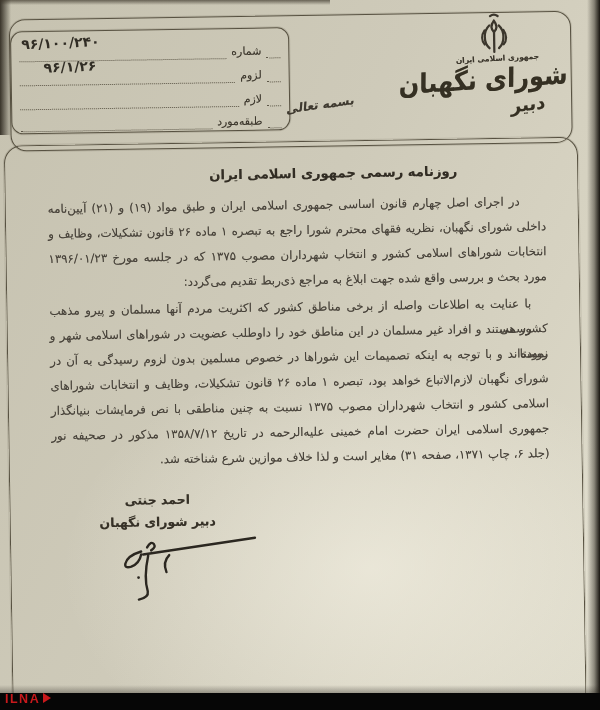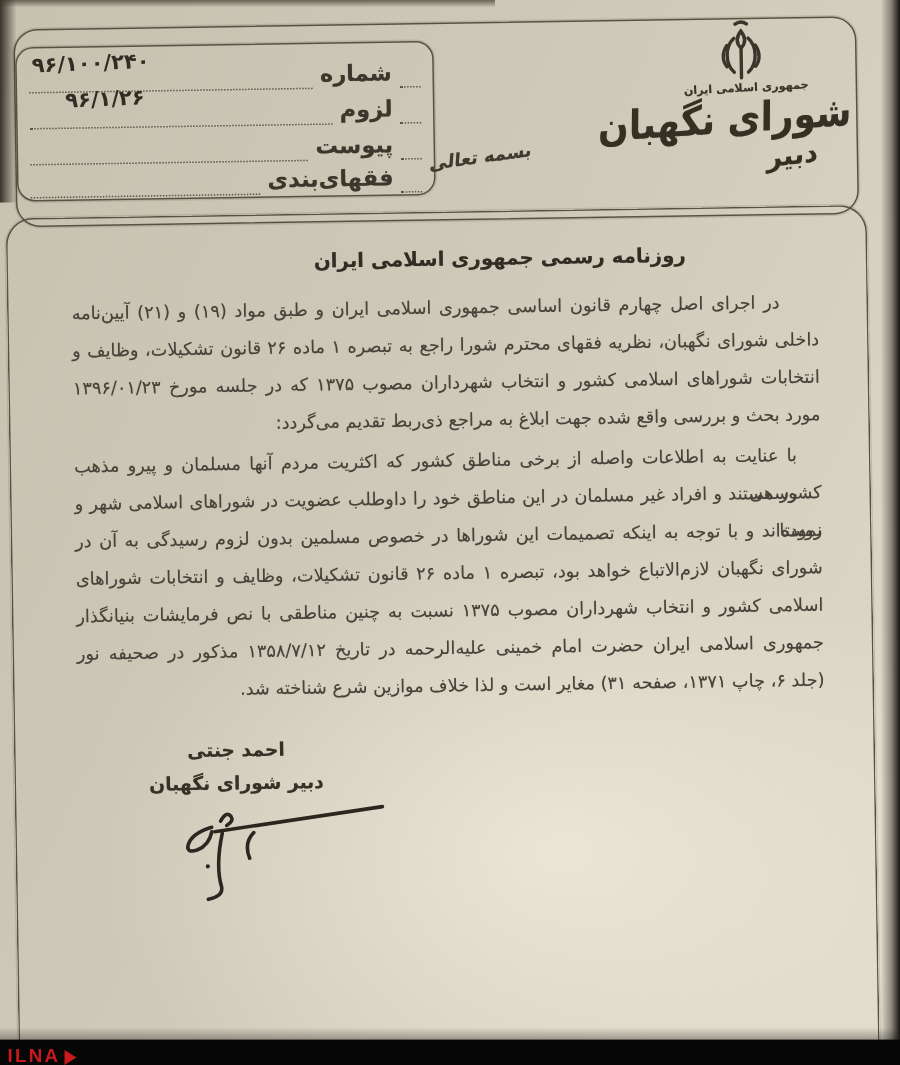--- a/index.html
+++ b/index.html
@@ -13,21 +13,21 @@
   .tilt{position:absolute;left:0;top:0;width:600px;height:710px;transform:rotate(-0.9deg);transform-origin:300px 350px;}
   .fa{direction:rtl;text-shadow:0 0 .5px rgba(70,64,52,.45);color:#47423a;}
   .box{position:absolute;border:1.6px solid #575141;box-shadow:0 0 0 1px rgba(90,84,68,.18);}
 
   .header-box{left:14px;top:15px;width:560px;height:130px;border-radius:16px;}
   .fields-box{left:15px;top:27px;width:277px;height:101px;border-radius:12px;}
   .body-box{left:7px;top:141px;width:572px;height:600px;border-radius:18px 18px 0 0;border-bottom:none;}
 
   .field-row{position:absolute;left:8px;right:8px;height:20px;display:flex;direction:rtl;align-items:flex-end;}
   .field-row .dots-r{width:14px;border-bottom:1.4px dotted #5d5748;height:70%;}
-  .field-row .label{font-size:15px;font-weight:bold;color:#3c372d;padding:0 5px 1px 5px;white-space:nowrap;}
+  .field-row .label{font-size:11px;font-weight:normal;color:#3c372d;padding:0 5px 1px 5px;white-space:nowrap;}
   .field-row .dots-l{flex:1;border-bottom:1.4px dotted #5d5748;height:70%;}
   .field-value{position:absolute;font-weight:bold;font-size:14px;color:#312d25;letter-spacing:1px;white-space:nowrap;transform:rotate(-1.5deg);}
 
   .emblem{position:absolute;left:482px;top:16px;}
   .org-small{position:absolute;left:448px;top:57px;width:108px;text-align:center;font-size:7.5px;font-weight:bold;color:#3a352b;transform:rotate(-2deg);white-space:nowrap;}
   .org-name{position:absolute;left:432px;top:68px;width:140px;text-align:center;font-size:24px;font-weight:bold;color:#353023;transform:scaleY(1.12) rotate(-2.5deg) skewX(-4deg);letter-spacing:-1px;white-space:nowrap;}
   .org-role{position:absolute;left:500px;top:97px;width:64px;text-align:center;font-size:18px;font-weight:bold;color:#353023;transform:rotate(-6deg) skewX(-6deg);}
   .bismillah{position:absolute;left:290px;top:98px;font-size:12px;font-weight:bold;color:#3f3a30;transform:rotate(-7deg) skewX(-12deg);white-space:nowrap;}
 
   .letter-title{position:absolute;right:140px;top:166px;font-size:13.2px;font-weight:bold;color:#322d24;white-space:nowrap;}
@@ -41,21 +41,21 @@
 
   .sig-name{position:absolute;left:70px;top:490px;width:170px;text-align:center;font-size:12.5px;font-weight:bold;color:#363127;}
   .sig-role{position:absolute;left:70px;top:512px;width:170px;text-align:center;font-size:12.5px;font-weight:bold;color:#363127;}
   .sig-mark{position:absolute;left:92px;top:531px;}
 
   .edge-right{position:absolute;right:0;top:0;width:13px;height:100%;background:linear-gradient(90deg,rgba(38,34,26,0) 0%,rgba(38,34,26,.45) 55%,#17140f 100%);}
   .edge-topleft{position:absolute;left:0;top:0;width:11px;height:135px;background:linear-gradient(90deg,rgba(32,27,18,.85),rgba(32,27,18,0));}
   .edge-top{position:absolute;left:0;top:0;width:55%;height:5px;background:linear-gradient(180deg,rgba(62,56,44,.7),rgba(62,56,44,0));}
   .edge-bottom{position:absolute;left:0;bottom:17px;width:100%;height:8px;background:linear-gradient(0deg,rgba(30,26,20,.35),rgba(30,26,20,0));}
 
-  .ilna-bar{position:absolute;left:0;bottom:0;width:100%;height:17px;background:#060606;display:flex;align-items:flex-end;}
+  .ilna-bar{position:absolute;left:0;bottom:0;width:100%;height:17px;background:#060606;display:flex;align-items:flex-start;}
   .ilna-logo{font-family:"Liberation Sans",sans-serif;font-weight:bold;font-size:12.5px;letter-spacing:1.5px;color:#c8191c;margin-left:5px;line-height:1;}
   .ilna-arrow{width:0;height:0;border-left:8px solid #c8191c;border-top:5px solid transparent;border-bottom:5px solid transparent;margin-left:3px;}
 </style>
 </head>
 <body>
 
 <div class="page">
   <div class="tilt">
 
     <div class="box header-box"></div>
@@ -66,26 +66,26 @@
         <span class="label fa">شماره</span>
         <span class="dots-l"></span>
       </div>
       <div class="field-row" style="top:34px;">
         <span class="dots-r"></span>
         <span class="label fa">لزوم</span>
         <span class="dots-l"></span>
       </div>
       <div class="field-row" style="top:58px;">
         <span class="dots-r"></span>
-        <span class="label fa">پیوست</span>
+        <span class="label fa">لازم</span>
         <span class="dots-l"></span>
       </div>
       <div class="field-row" style="top:80px;">
         <span class="dots-r"></span>
-        <span class="label fa">فقهای‌بندی</span>
+        <span class="label fa">طبقه‌مورد</span>
         <span class="dots-l"></span>
       </div>
       <div class="field-value" style="left:10px;top:3px;" dir="ltr">۹۶/۱۰۰/۲۴۰</div>
       <div class="field-value" style="left:32px;top:27px;" dir="ltr">۹۶/۱/۲۶</div>
     </div>
 
     <div class="emblem">
       <svg width="34" height="44" viewBox="0 0 36 46">
         <g stroke="#3b362c" fill="none" stroke-width="2.4" stroke-linecap="round">
           <path d="M14 3 q4 -3 8 0"></path>

